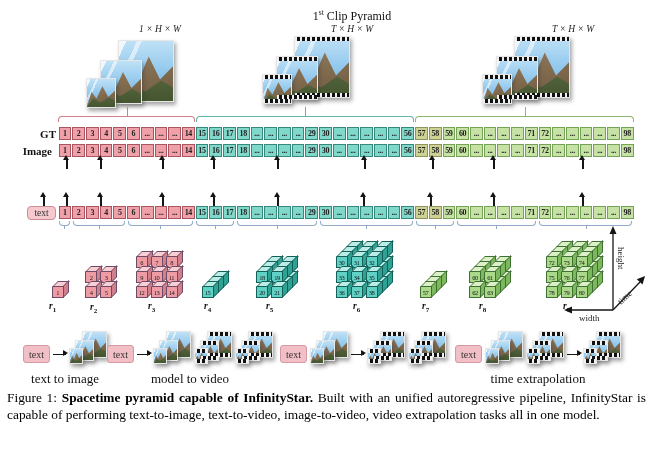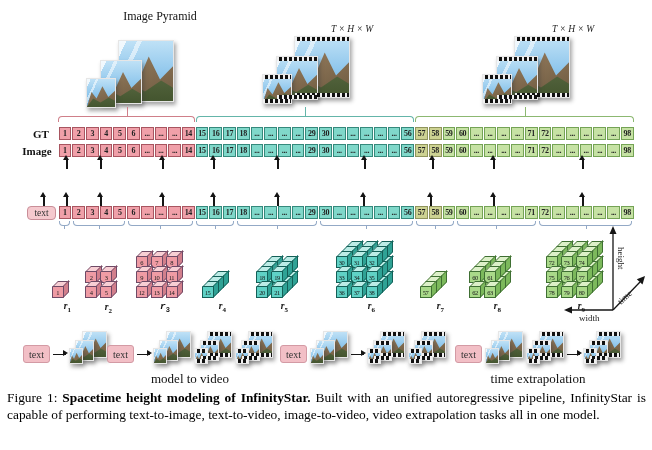--- a/index.html
+++ b/index.html
@@ -33,21 +33,21 @@
   
   .trow{position:absolute;left:58px;width:576px;display:flex;}
   .tgroup{display:flex;flex:none;}
   .tk{flex:1 1 0;margin:0 .5px;height:13px;box-sizing:border-box;border:1px solid;
       display:flex;align-items:center;justify-content:center;
       font:bold 8px "Liberation Serif",serif;color:#222;letter-spacing:-0.3px;}
   .tk-pink{background:#f0a0a9;border-color:#a85560;}
   .tk-teal{background:#80d8ca;border-color:#35897c;}
   .tk-green{background:#c6e2a4;border-color:#74a355;}
   .tk-olive{background:#cdd292;border-color:#8f945c;}
-  .rowlab{position:absolute;font:bold 11px "Liberation Serif",serif;color:#111;width:30px;text-align:center;}
+  .rowlab{position:absolute;font:bold 11px "Liberation Serif",serif;color:#111;width:30px;text-align:right;}
   .texttok{position:absolute;box-sizing:border-box;border:1px solid #c98e98;border-radius:4px;background:#f5c9ce;
       font:9.5px "Liberation Serif",serif;color:#333;display:flex;align-items:center;justify-content:center;}
   
   .bar{position:absolute;left:30px;top:171px;width:601px;height:21px;background:#d3e1f2;
       border:1px solid #b6c4d6;border-radius:2px;box-shadow:2px 2px 3px rgba(120,130,150,.5);
       display:flex;align-items:center;justify-content:center;
       font:13.5px "Liberation Serif",serif;color:#1c2430;}
   
   .arr{position:absolute;width:1.5px;height:9px;background:#151515;}
   .arr::before{content:"";position:absolute;left:-2.8px;top:-5px;
@@ -59,39 +59,40 @@
   .cube{position:absolute;width:12px;height:12px;box-sizing:border-box;background:var(--f);
       border:1px solid var(--e);display:flex;align-items:center;justify-content:center;
       font:6.5px "Liberation Serif",serif;color:#1a1a1a;letter-spacing:-0.5px;}
   .cube::before{content:"";position:absolute;box-sizing:border-box;left:-1px;top:-6px;width:12px;height:6px;
       background:var(--t);border:1px solid var(--e);transform:skewX(-45deg);transform-origin:0 100%;}
   .cube::after{content:"";position:absolute;box-sizing:border-box;right:-6px;top:-1px;width:6px;height:12px;
       background:var(--s);border:1px solid var(--e);transform:skewY(-45deg);transform-origin:0 0;}
   .cb-pink{--f:#ef9ba4;--t:#f8cfd4;--s:#d27f8c;--e:#6e4a66;}
   .cb-teal{--f:#5fd1c5;--t:#bcece6;--s:#2fa295;--e:#145f57;}
   .cb-green{--f:#a9d989;--t:#dcf0c8;--s:#7cb95c;--e:#3f6f33;}
-  .slabel{position:absolute;width:22px;text-align:right;font:italic bold 9.5px "Liberation Serif",serif;color:#111;}
+  .slabel{position:absolute;width:22px;text-align:left;font:italic bold 9.5px "Liberation Serif",serif;color:#111;}
   .slabel sub{font-size:7px;font-style:normal;}
   
   .task{position:absolute;top:330px;height:38px;display:flex;align-items:flex-end;gap:3px;}
   .ttoken{width:25px;height:16px;margin-bottom:5px;flex:none;border:1px solid #d39aa4;border-radius:3px;background:#f2bfc6;
       font:10px "Liberation Serif",serif;display:flex;align-items:center;justify-content:center;color:#333;}
   .minipyr{position:relative;width:38px;height:36px;margin-bottom:1px;flex:none;}
   .tasklabel{position:absolute;top:371px;text-align:center;font:13px "Liberation Serif",serif;color:#111;}
   
   .caption{position:absolute;left:7px;top:389px;width:639px;margin:0;
       font:13.4px/17.4px "Liberation Serif",serif;color:#000;text-align:justify;}
   .axes text{font-family:"Liberation Serif",serif;fill:#222;}
 </style>
 </head>
 <body>
 
 <div class="fig" id="fig">
 
-  <div class="ptitle" style="left:85px;top:8px"><span></span><sup></sup><span>Image Pyramid</span></div>
+  <div class="psub" style="left:85px;top:24px">1 × H × W</div>
+  <div class="ptitle" style="left:277px;top:8px"><span>1</span><sup>st</sup><span> Clip Pyramid</span></div>
   <div class="psub" style="left:277px;top:24px">T × H × W</div>
   <div class="psub" style="left:498px;top:24px">T × H × W</div>
 
   <div class="pyrbox" id="pyr0" style="left:86px;top:40px">
       <div class="pic" style="left: 32px; top: 0px; width: 56px; height: 62px;"></div>
       <div class="pic" style="left: 14px; top: 20px; width: 42px; height: 44px;"></div>
       <div class="pic" style="left: 0px; top: 38px; width: 30px; height: 30px;"></div>
     </div>
   <div class="pyrbox" id="pyr1" style="left:262px;top:36px">
       <div class="pic" style="left: 32px; top: 0px; width: 56px; height: 62px;">
@@ -287,21 +288,21 @@
     <polygon points="53,2 49.5,10 56.5,10" fill="#151515"></polygon>
     <line x1="11" y1="86" x2="53" y2="86" stroke="#151515" stroke-width="1.3"></line>
     <polygon points="4,86 12,82.5 12,89.5" fill="#151515"></polygon>
     <line x1="53" y1="86" x2="80" y2="58" stroke="#151515" stroke-width="1.3"></line>
     <polygon points="85,52 82.5,60.5 76.8,55.2" fill="#151515"></polygon>
     <text transform="translate(58,23) rotate(90)" font-size="9">height</text>
     <text x="19" y="97" font-size="9">width</text>
     <text transform="translate(61,81) rotate(-44)" font-size="9">time</text>
   </svg>
 
-  <p class="caption"><span>Figure 1:</span> <b>Spacetime height modeling of InfinityStar.</b> <span>Built with an unified autoregressive pipeline, InfinityStar is capable of performing text-to-image, text-to-video, image-to-video, video extrapolation tasks all in one model.</span></p>
+  <p class="caption"><span>Figure 1:</span> <b>Spacetime pyramid capable of InfinityStar.</b> <span>Built with an unified autoregressive pipeline, InfinityStar is capable of performing text-to-image, text-to-video, image-to-video, video extrapolation tasks all in one model.</span></p>
 <div class="arr" style="left: 66px; top: 160px;"></div>
     <div class="arr" style="left: 100px; top: 160px;"></div>
     <div class="arr" style="left: 162px; top: 160px;"></div>
     <div class="arr" style="left: 213px; top: 160px;"></div>
     <div class="arr" style="left: 277px; top: 160px;"></div>
     <div class="arr" style="left: 364px; top: 160px;"></div>
     <div class="arr" style="left: 432px; top: 160px;"></div>
     <div class="arr" style="left: 493px; top: 160px;"></div>
     <div class="arr" style="left: 582px; top: 160px;"></div>
     <div class="arr" style="left: 43px; top: 197px;"></div>
@@ -332,21 +333,21 @@
     <div class="slabel" style="left: 90px; top: 302px;"><i>r</i><sub>2</sub></div>
     <div class="cube cb-pink" style="left: 135.5px; top: 286px; z-index: 24;">12</div>
     <div class="cube cb-pink" style="left: 150.5px; top: 286px; z-index: 25;">13</div>
     <div class="cube cb-pink" style="left: 165.5px; top: 286px; z-index: 26;">14</div>
     <div class="cube cb-pink" style="left: 135.5px; top: 271px; z-index: 22;">9</div>
     <div class="cube cb-pink" style="left: 150.5px; top: 271px; z-index: 23;">10</div>
     <div class="cube cb-pink" style="left: 165.5px; top: 271px; z-index: 24;">11</div>
     <div class="cube cb-pink" style="left: 135.5px; top: 256px; z-index: 20;">6</div>
     <div class="cube cb-pink" style="left: 150.5px; top: 256px; z-index: 21;">7</div>
     <div class="cube cb-pink" style="left: 165.5px; top: 256px; z-index: 22;">8</div>
-    <div class="slabel" style="left: 148px; top: 301px; font-family: Liberation Mono, monospace;"><i>r</i><sub>3</sub></div>
+    <div class="slabel" style="left: 148px; top: 301px;"><i>r</i><sub>3</sub></div>
     <div class="cube cb-teal" style="left: 211.5px; top: 276px; z-index: 20;">17</div>
     <div class="cube cb-teal" style="left: 206.5px; top: 281px; z-index: 30;">16</div>
     <div class="cube cb-teal" style="left: 201.5px; top: 286px; z-index: 40;">15</div>
     <div class="slabel" style="left: 204px; top: 301px;"><i>r</i><sub>4</sub></div>
     <div class="cube cb-teal" style="left: 266px; top: 276px; z-index: 22;">28</div>
     <div class="cube cb-teal" style="left: 281px; top: 276px; z-index: 23;">29</div>
     <div class="cube cb-teal" style="left: 266px; top: 261px; z-index: 20;">26</div>
     <div class="cube cb-teal" style="left: 281px; top: 261px; z-index: 21;">27</div>
     <div class="cube cb-teal" style="left: 261px; top: 281px; z-index: 32;">24</div>
     <div class="cube cb-teal" style="left: 276px; top: 281px; z-index: 33;">25</div>
@@ -432,20 +433,21 @@
     <div class="slabel" style="left: 563px; top: 301px;"><i>r</i><sub>9</sub></div>
     <div class="task" style="left: 23px;">
       <div class="ttoken">text</div>
       <div class="harr"></div>
       <div class="minipyr">
         <div class="pic" style="left: 13px; top: 0px; width: 25px; height: 27px;"></div>
         <div class="pic" style="left: 6px; top: 9px; width: 19px; height: 21px;"></div>
         <div class="pic" style="left: 0px; top: 17px; width: 14px; height: 16px;"></div>
       </div>
     </div>
+    <div class="tasklabel" style="left: 23px; width: 84px;">text to image</div>
     <div class="task" style="left: 107px;">
       <div class="ttoken">text</div>
       <div class="harr"></div>
       <div class="minipyr">
         <div class="pic" style="left: 13px; top: 0px; width: 25px; height: 27px;"></div>
         <div class="pic" style="left: 6px; top: 9px; width: 19px; height: 21px;"></div>
         <div class="pic" style="left: 0px; top: 17px; width: 14px; height: 16px;"></div>
       </div>
       <div class="minipyr">
         <div class="pic" style="left: 13px; top: 0px; width: 25px; height: 27px;">

